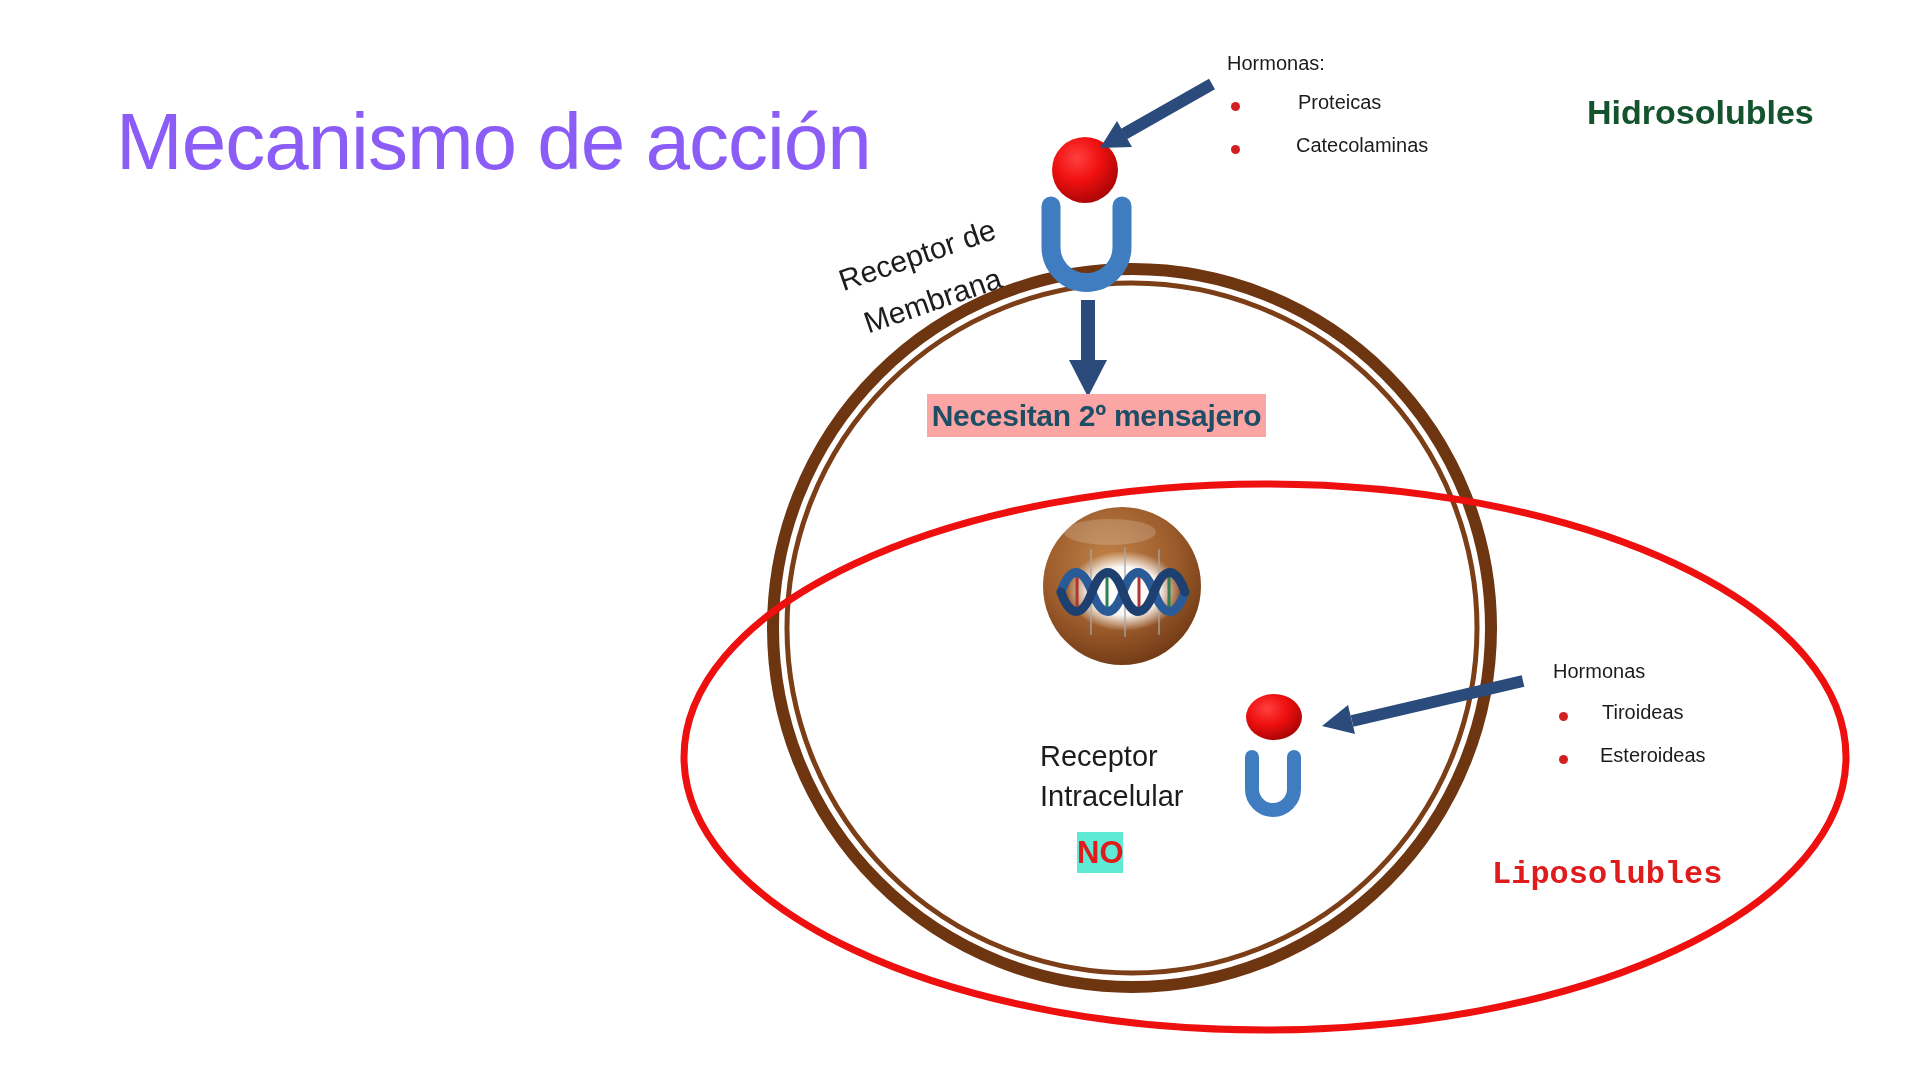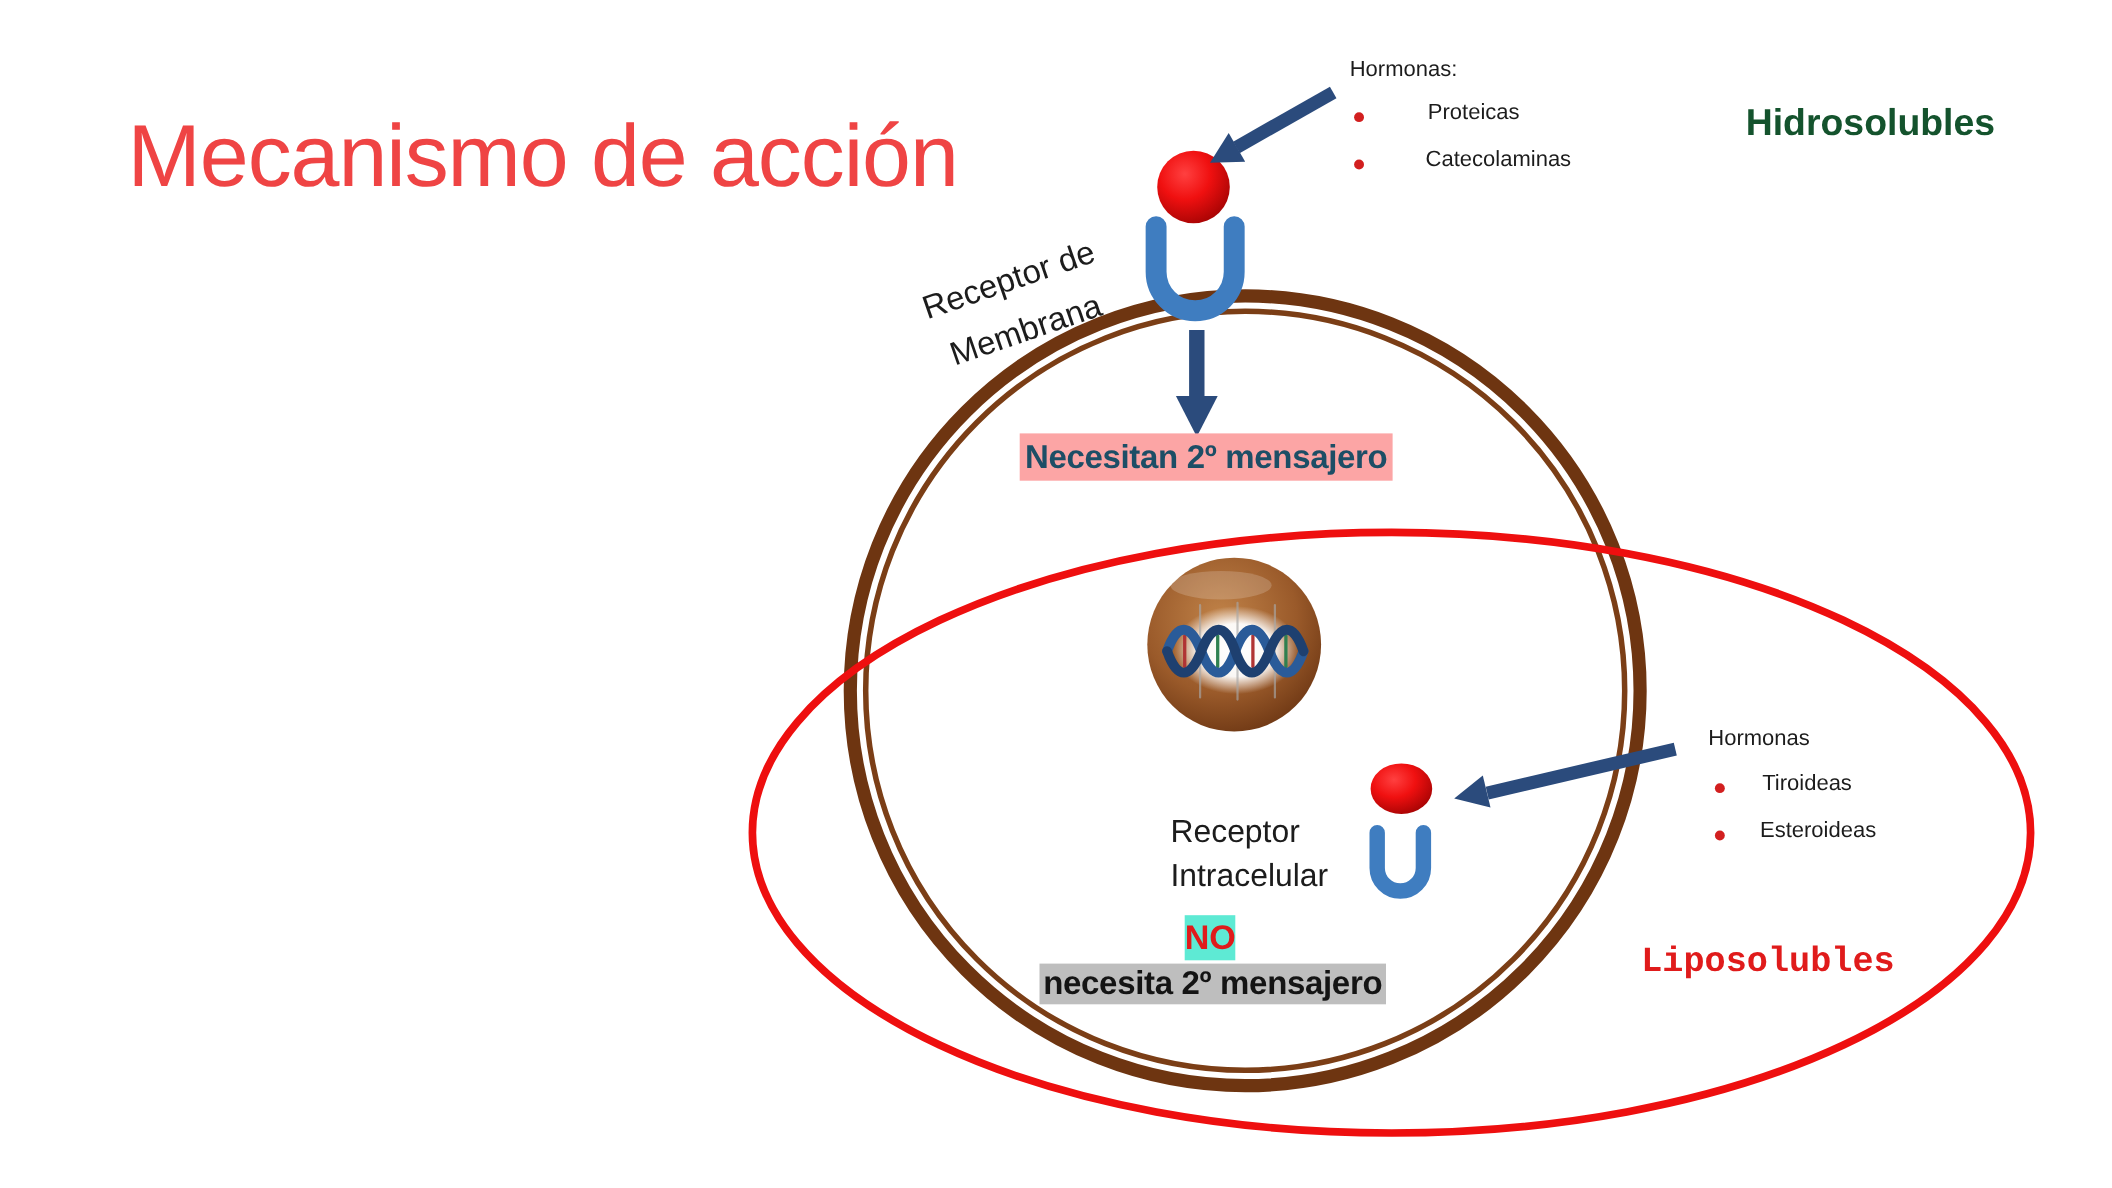--- a/index.html
+++ b/index.html
@@ -1,32 +1,32 @@
 <!DOCTYPE html>
 <html><head>
 <meta charset="utf-8">
 <style>
   html,body{margin:0;padding:0;background:#fff;}
   #stage{position:relative;width:1920px;height:1080px;background:#ffffff;overflow:hidden;
          font-family:"Liberation Sans","DejaVu Sans",sans-serif;}
   #shapes{position:absolute;left:0;top:0;width:1920px;height:1080px;}
   .txt{position:absolute;white-space:nowrap;color:#1c1c1c;font-size:20px;line-height:1.1;}
-  .title{left:116px;top:98px;font-size:80px;letter-spacing:-1px;color:#ef4444;}
+  .title{left:116px;top:98px;font-size:80px;letter-spacing:-1px;color:#8b5cf6;}
   .h-heading{left:1227px;top:52px;}
   .h-item1{left:1298px;top:91px;}
   .h-item2{left:1296px;top:134px;}
   .hidro{left:1587px;top:94px;font-size:34px;font-weight:bold;color:#14532d;}
   .bullet-dot{position:absolute;width:9px;height:9px;border-radius:50%;background:#d21f1f;}
   .dot-a{left:1231px;top:102px;} .dot-b{left:1231px;top:145px;}
   .dot-c{left:1559px;top:712px;} .dot-d{left:1559px;top:755px;}
   .receptor-mem{left:805px;top:230px;width:240px;white-space:normal;text-align:center;
      font-size:30px;line-height:48px;transform:rotate(-19deg);}
   .necesitan{left:927px;top:394px;width:339px;height:43px;background:#fca5a5;
      text-align:center;line-height:44px;font-size:30px;font-weight:bold;color:#1d4e66;letter-spacing:-0.3px;}
-  .receptor-intra{left:1040px;top:736px;font-size:29px;line-height:40px;white-space:normal;width:220px;margin-left:24px;}
+  .receptor-intra{left:1040px;top:736px;font-size:29px;line-height:40px;white-space:normal;width:220px;}
   .no-box{left:1077px;top:832px;width:46px;height:41px;background:#5eead4;text-align:center;
      line-height:41px;font-size:31px;font-weight:bold;color:#e01b1b;}
   .necesita2{left:945px;top:876px;width:315px;height:37px;background:#bebebe;text-align:center;
      line-height:37px;font-size:30px;font-weight:bold;color:#141414;letter-spacing:-0.3px;}
   .l-heading{left:1553px;top:660px;}
   .l-item1{left:1602px;top:701px;}
   .l-item2{left:1600px;top:744px;}
   .lipo{left:1492px;top:857px;font-size:32px;font-weight:bold;color:#e01b1b;font-family:Liberation Mono, monospace;}
 </style>
 </head>
@@ -112,21 +112,20 @@
   </div>
 
   <div class="txt necesitan">Necesitan 2º mensajero</div>
 
   <div class="txt receptor-intra">
     <span>Receptor</span><br>
     <span>Intracelular</span>
   </div>
 
   <div class="txt no-box">NO</div>
-  <div class="txt necesita2">necesita 2º mensajero</div>
 
   <div class="txt l-heading">Hormonas</div>
   <span class="bullet-dot dot-c"></span>
   <div class="txt l-item1">Tiroideas</div>
   <span class="bullet-dot dot-d"></span>
   <div class="txt l-item2">Esteroideas</div>
   <div class="txt lipo">Liposolubles</div>
 
 </div>
 

